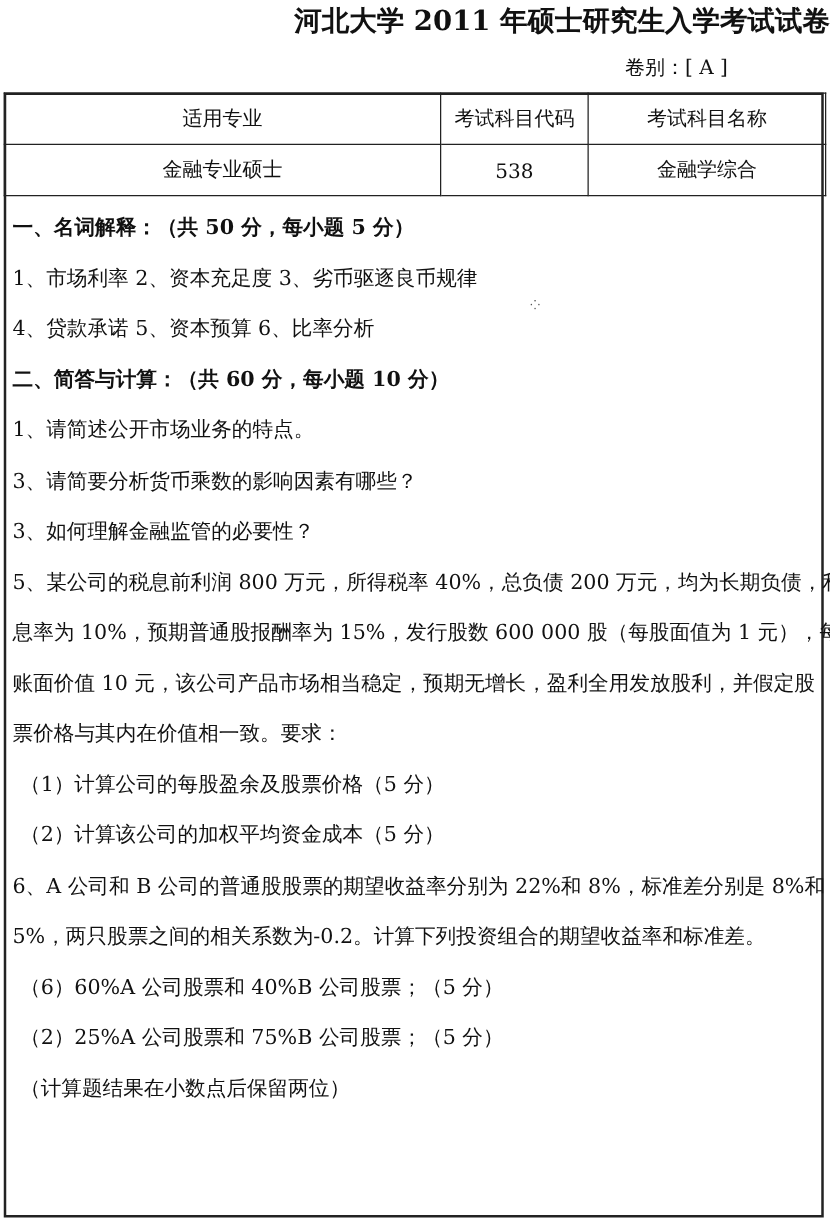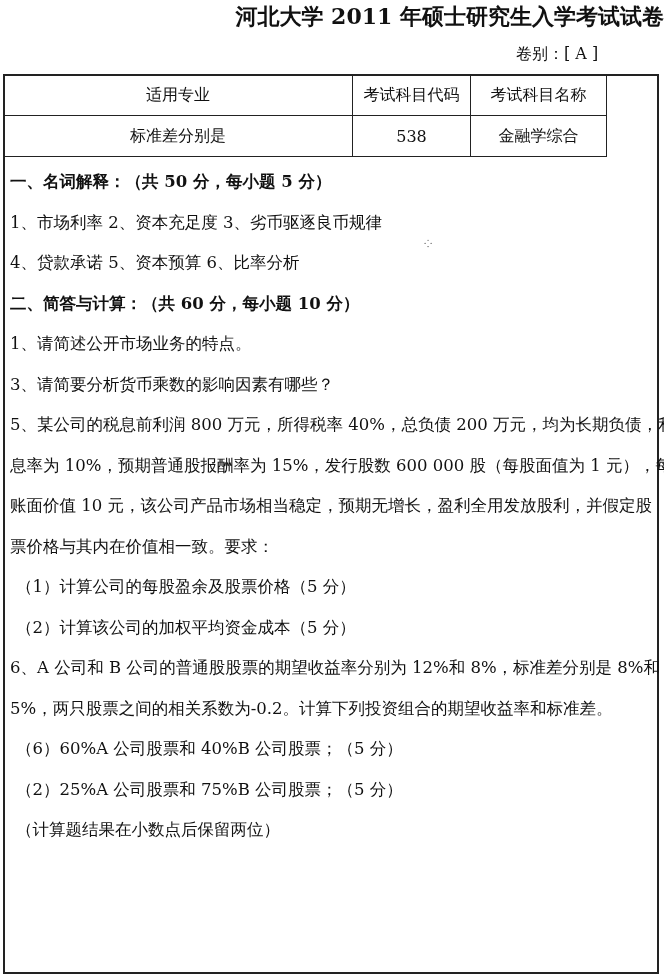--- a/index.html
+++ b/index.html
@@ -7,28 +7,28 @@
     width: 664px; height: 980px; position: relative; overflow: hidden;
     font-family: "DejaVu Serif", "Liberation Serif", serif;
     color: #111;
   }
   .title {
     position: absolute; left: 0; top: 2px; width: 664px; text-align: right;
     font-size: 22px; font-weight: bold; letter-spacing: 0px;
     font-family: "DejaVu Serif", "Liberation Serif", serif;
   }
   .paper-type {
-    position: absolute; left: 516px; top: 44px; font-size: 16px;
+    position: absolute; left: 500px; top: 44px; font-size: 16px;
   }
   .frame {
     position: absolute; left: 3px; top: 74px; width: 656px; height: 900px;
     border: 2px solid #222; box-sizing: border-box;
   }
   table.info {
-    position: absolute; left: 3px; top: 74px; width: 604px; border-collapse: collapse;
+    position: absolute; left: 3px; top: 74px; width: 658px; border-collapse: collapse;
     font-size: 16px;
   }
   table.info td {
     border: 1.5px solid #222; height: 40px; text-align: center; vertical-align: middle;
     padding: 0;
   }
   .body-text {
     position: absolute; left: 10px; top: 162px; width: 645px;
     font-size: 16.5px; line-height: 40.5px;
   }
@@ -46,40 +46,41 @@
 <div class="frame"></div>
 
 <table class="info">
   <tbody>
       <tr>
     <td style="width:348px">适用专业</td>
     <td style="width:117px">考试科目代码</td>
     <td>考试科目名称</td>
   </tr>
   <tr>
-    <td>标准差分别是</td>
+    <td>金融专业硕士</td>
     <td>538</td>
     <td>金融学综合</td>
   </tr>
 </tbody>
   </table>
 
 <div class="speck">⁘</div>
 
 <div class="body-text">
   <div class="line bold">一、名词解释：（共 50 分，每小题 5 分）</div>
   <div class="line">1、市场利率   2、资本充足度   3、劣币驱逐良币规律</div>
   <div class="line">4、贷款承诺   5、资本预算   6、比率分析</div>
   <div class="line bold">二、简答与计算：（共 60 分，每小题 10 分）</div>
   <div class="line">1、请简述公开市场业务的特点。</div>
   <div class="line">3、请简要分析货币乘数的影响因素有哪些？</div>
+  <div class="line">3、如何理解金融监管的必要性？</div>
   <div class="line">5、某公司的税息前利润 800 万元，所得税率 40%，总负债 200 万元，均为长期负债，利</div>
   <div class="line">息率为 10%，预期普通股报酬率为 15%，发行股数 600 000 股（每股面值为 1 元），每股</div>
   <div class="line">账面价值 10 元，该公司产品市场相当稳定，预期无增长，盈利全用发放股利，并假定股</div>
   <div class="line">票价格与其内在价值相一致。要求：</div>
   <div class="line indent">（1）计算公司的每股盈余及股票价格（5 分）</div>
   <div class="line indent">（2）计算该公司的加权平均资金成本（5 分）</div>
-  <div class="line">6、A 公司和 B 公司的普通股股票的期望收益率分别为 12%和 8%，标准差分别是 8%和</div>
+  <div class="line">6、A 公司和 B 公司的普通股股票的期望收益率分别为 22%和 8%，标准差分别是 8%和</div>
   <div class="line">5%，两只股票之间的相关系数为-0.2。计算下列投资组合的期望收益率和标准差。</div>
   <div class="line indent">（6）60%A 公司股票和 40%B 公司股票；（5 分）</div>
   <div class="line indent">（2）25%A 公司股票和 75%B 公司股票；（5 分）</div>
   <div class="line indent">（计算题结果在小数点后保留两位）</div>
 </div>
 
 </body></html>

